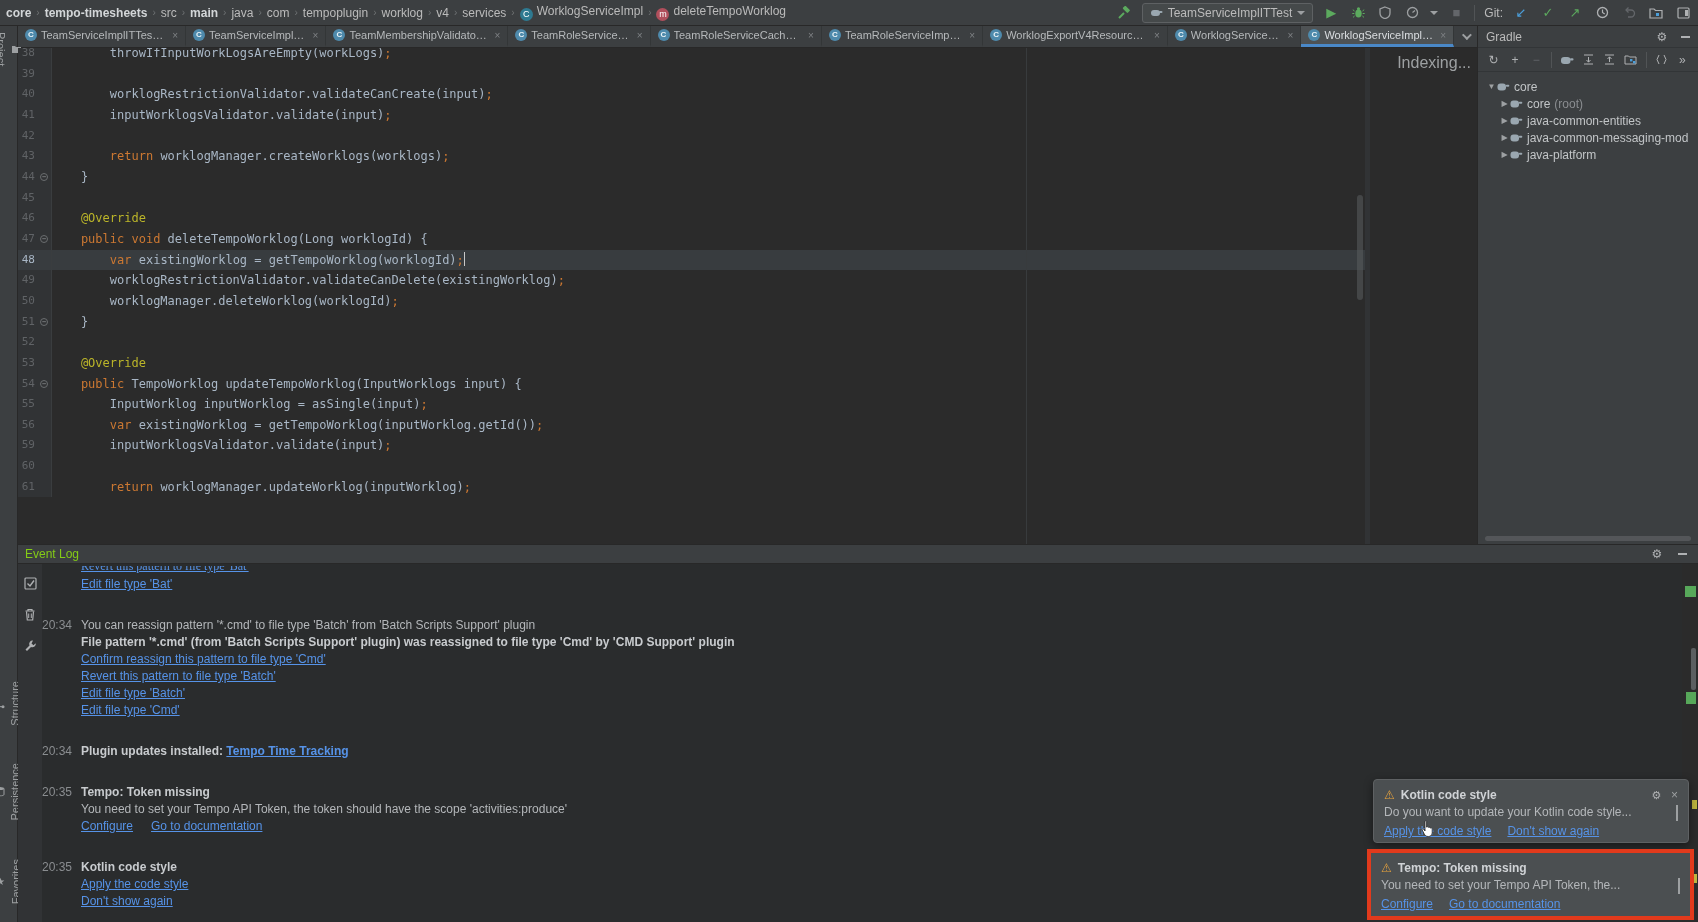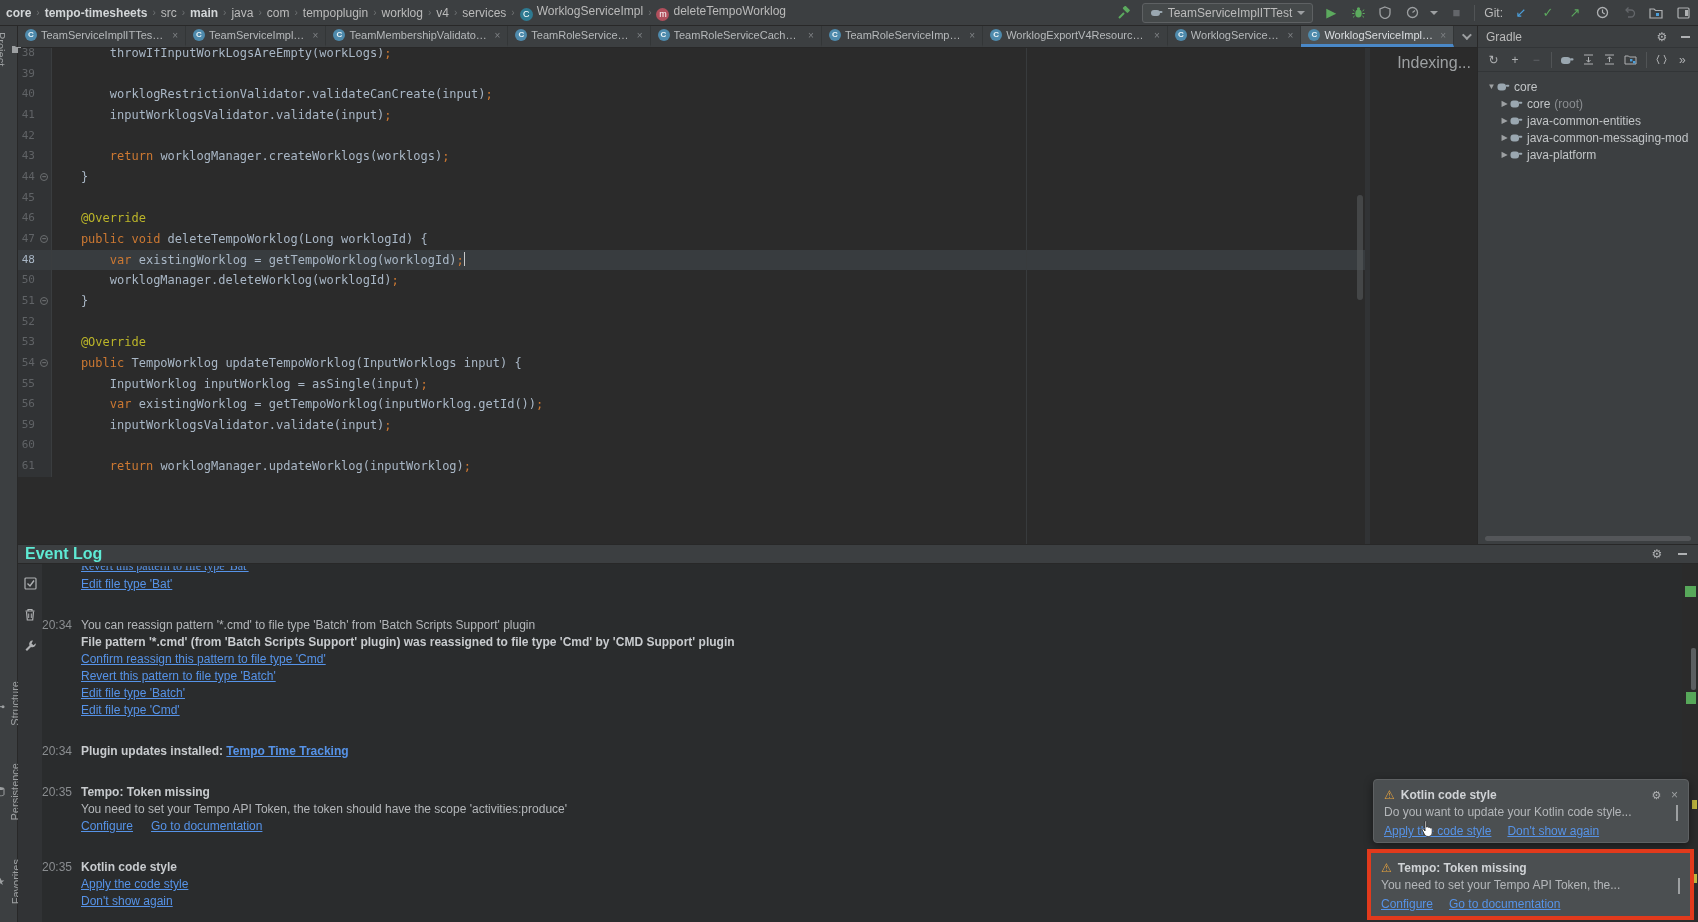--- a/index.html
+++ b/index.html
@@ -105,21 +105,21 @@
   .trow .tw { display:inline-flex; width:11px; justify-content:center; color:#9da0a2;
     font-size:8px; flex:0 0 11px; }
   .trow .suffix { color:#8a8d90; margin-left:4px; }
   .trow svg { margin-right:4px; flex:0 0 auto; }
   .g-hscroll { position:absolute; left:7px; bottom:3px; width:206px; height:5px;
     background:#5c5f61; border-radius:3px; opacity:.75; }
   
   .ev-header { position:absolute; left:18px; top:544px; width:1680px; height:20px;
     background:#3c3f41; border-top:1px solid #282828; border-bottom:1px solid #282828;
     display:flex; align-items:center; padding:0 7px; }
-  .ev-title { font-size:16px; color:#5eead4;font-weight:bold; }
+  .ev-title { font-size:12px; color:#84cc16; }
   .ev-hicons { margin-left:auto; display:flex; gap:12px; align-items:center; padding-right:4px; }
   .ev-toolcol { position:absolute; left:18px; top:564px; width:24px; height:358px;
     background:#313335; display:flex; flex-direction:column; align-items:center;
     gap:13px; padding-top:10px; }
   .ev-body { position:absolute; left:42px; top:564px; width:1640px; height:358px;
     background:#2a2c2d; overflow:hidden; padding-top:2px; }
   .entry { display:flex; margin-bottom:24px; }
   .entry .etime { flex:0 0 39px; color:#8a8d90; font-size:12px; line-height:16px; }
   .entry .ebody { flex:1; min-width:0; }
   .erow { line-height:16px; font-size:12px; margin-bottom:1px; }
@@ -392,20 +392,25 @@
             <span class="fold">−</span>
           </span>
           <pre><span class="tk-k">    public void</span><span> deleteTempoWorklog(Long worklogId) {</span></pre>
         </div>
         <div class="crow current">
           <span class="gnum">48</span>
           <span class="gfold"></span>
           <pre><span>        </span><span class="tk-k">var</span><span> existingWorklog = getTempoWorklog(worklogId)</span><span class="tk-s">;</span><span class="caret-bar"></span></pre>
         </div>
         <div class="crow">
+          <span class="gnum">49</span>
+          <span class="gfold"></span>
+          <pre><span>        worklogRestrictionValidator.validateCanDelete(existingWorklog)</span><span class="tk-s">;</span></pre>
+        </div>
+        <div class="crow">
           <span class="gnum">50</span>
           <span class="gfold"></span>
           <pre><span>        worklogManager.deleteWorklog(worklogId)</span><span class="tk-s">;</span></pre>
         </div>
         <div class="crow">
           <span class="gnum">51</span>
           <span class="gfold">
             <span class="fold">−</span>
           </span>
           <pre><span>    }</span></pre>

